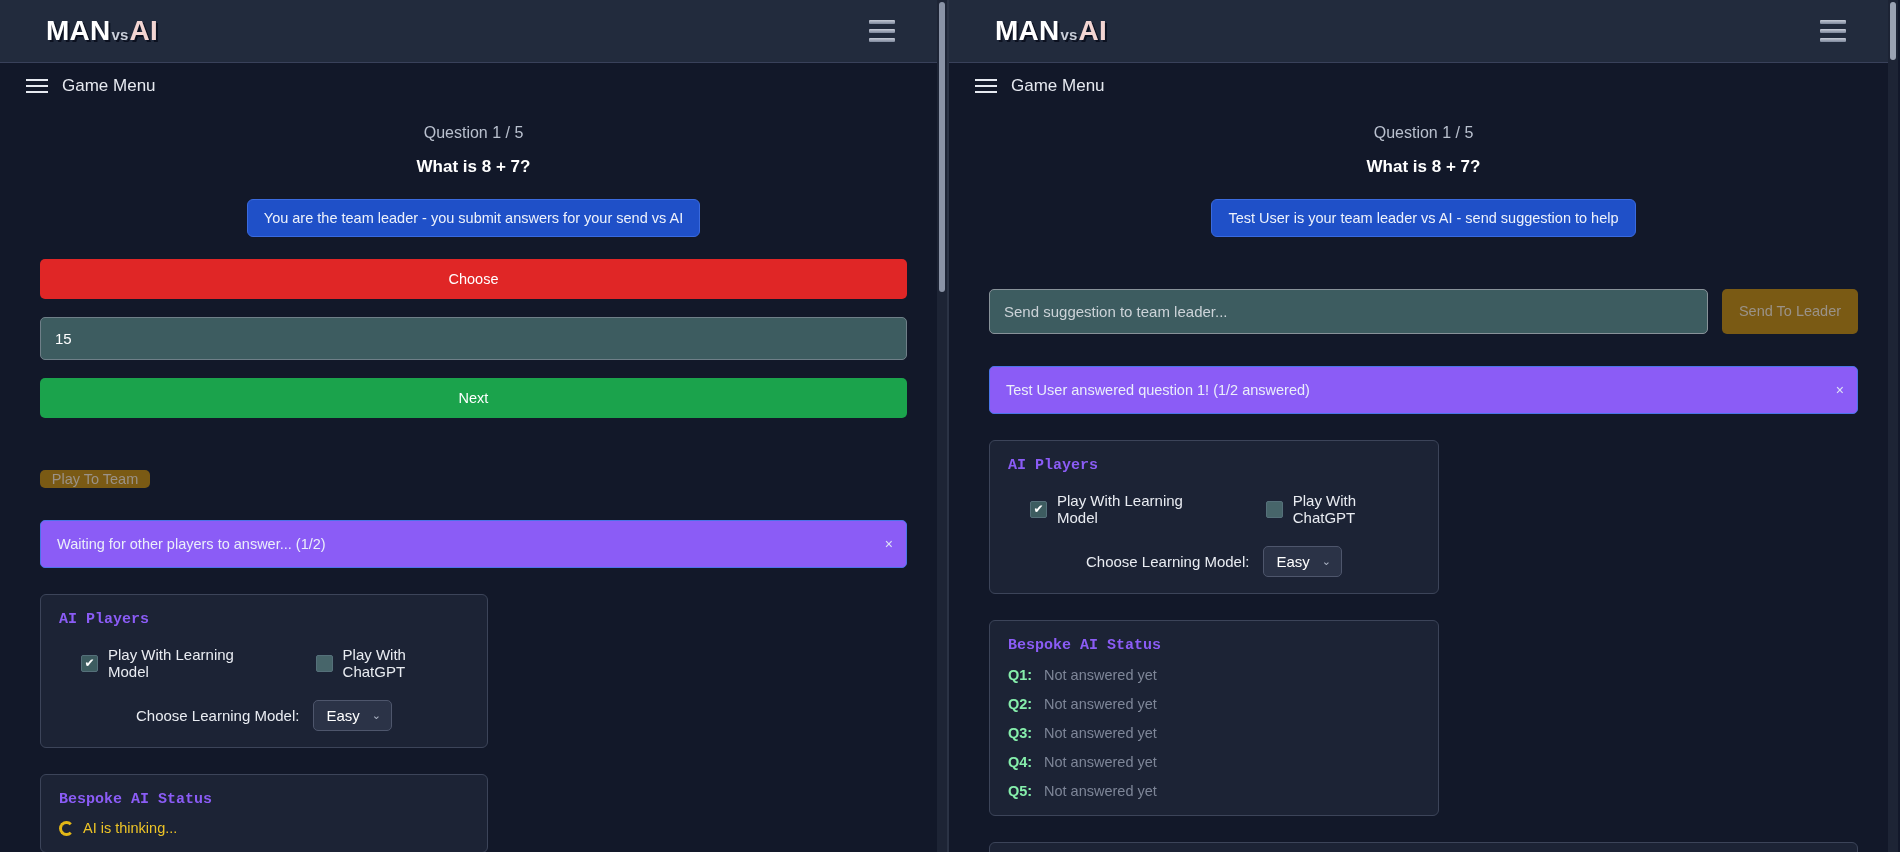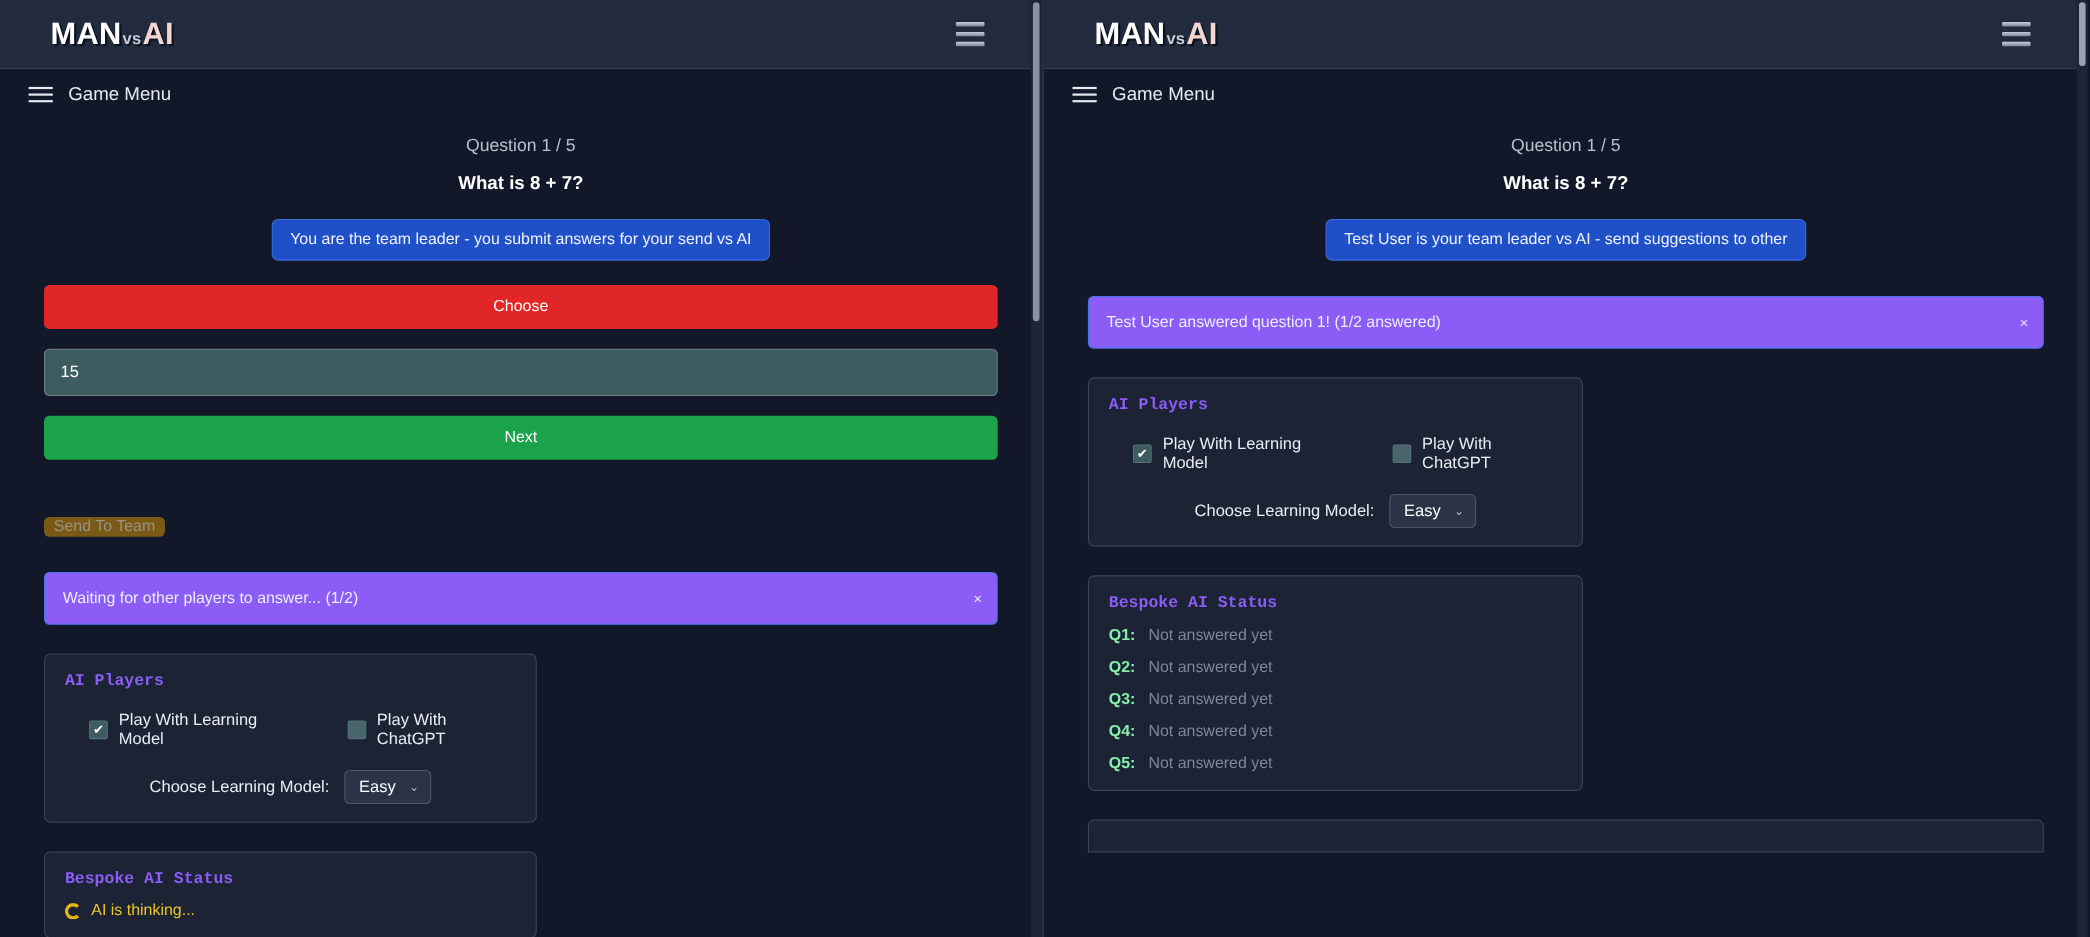--- a/index.html
+++ b/index.html
@@ -234,21 +234,21 @@
           <div class="role-badge">You are the team leader - you submit answers for your send vs AI</div>
         </div>
 
         <button class="btn-block btn-steal">Choose</button>
 
         <input class="answer-input" value="15" style="">
 
         <button class="btn-block btn-next">Next</button>
 
         <div class="suggest-row">
-          <button class="btn-send">Send To Team</button>
+          <button class="btn-send">Play To Team</button>
         </div>
 
         <div class="alert">
           <span>Waiting for other players to answer... (1/2)</span>
           <button class="close">×</button>
         </div>
 
         <div class="card" style="max-width:448px">
           <div class="card-title">AI Players</div>
           <div class="checkbox-row">
@@ -305,23 +305,27 @@
             <i></i>
           </div>
         <span>Game Menu</span>
       </div>
 
       <div class="content r">
         <div class="q-count">Question 1 / 5</div>
         <div class="q-text">What is 8 + 7?</div>
 
         <div class="role-badge-wrap">
-          <div class="role-badge">Test User is your team leader vs AI - send suggestions to other</div>
-        </div>
-
+          <div class="role-badge">Test User is your team leader vs AI - send suggestion to help</div>
+        </div>
+
+        <div class="suggest-row" style="margin-top:52px">
+          <input class="suggest-input" placeholder="Send suggestion to team leader..." style="">
+          <button class="btn-send wide">Send To Leader</button>
+        </div>
 
         <div class="alert">
           <span>Test User answered question 1! (1/2 answered)</span>
           <button class="close">×</button>
         </div>
 
         <div class="card" style="max-width:450px">
           <div class="card-title">AI Players</div>
           <div class="checkbox-row">
             <span class="cbx">✔</span>

